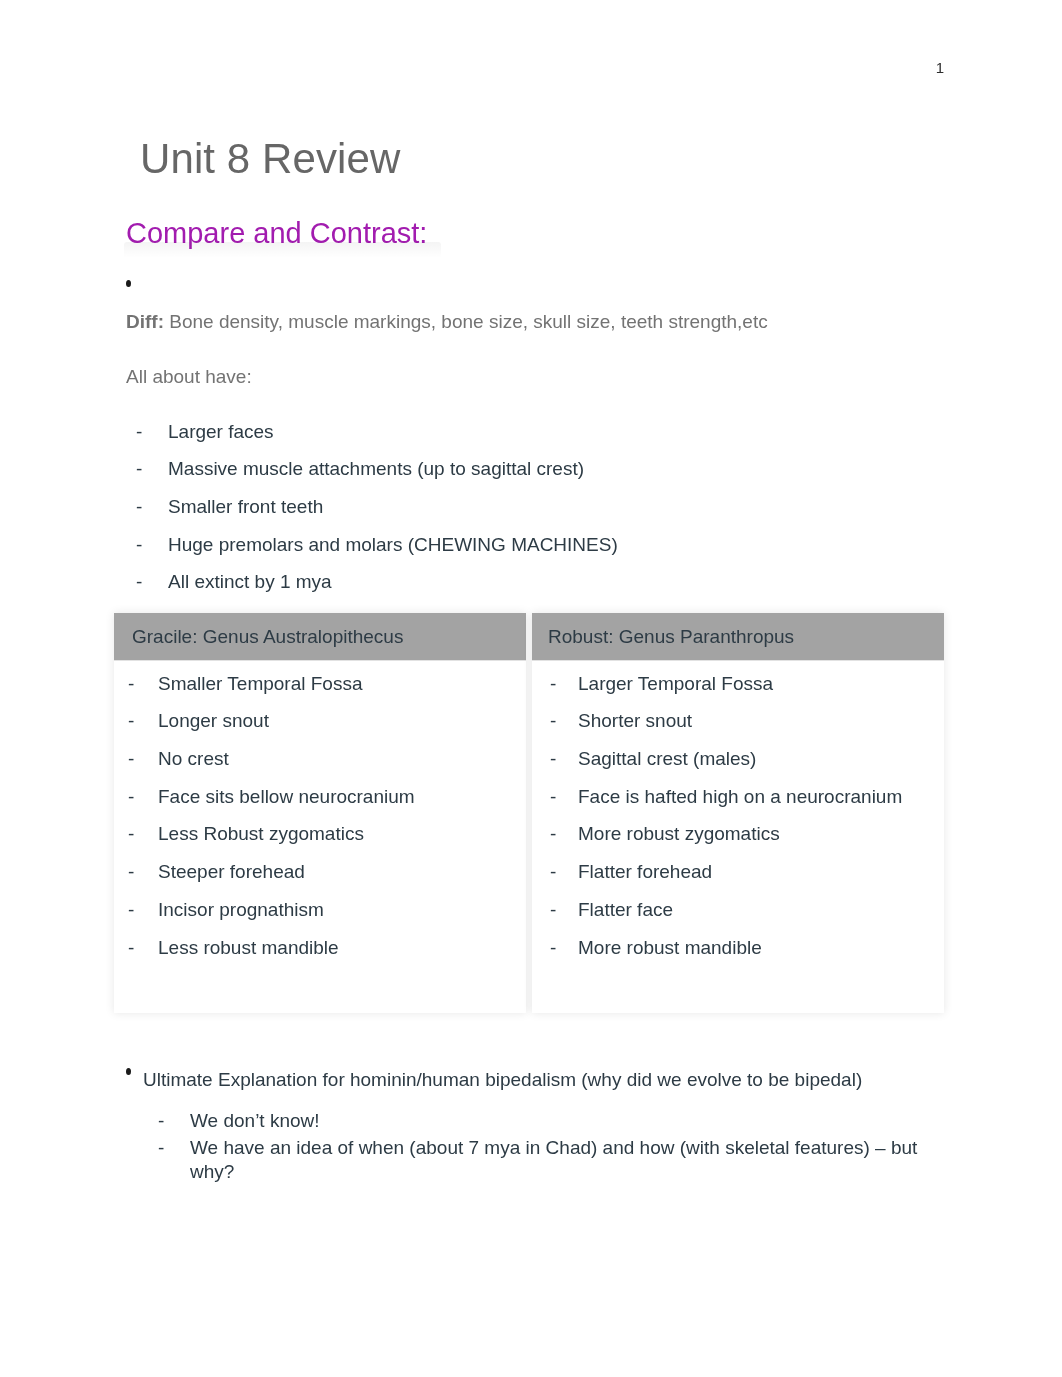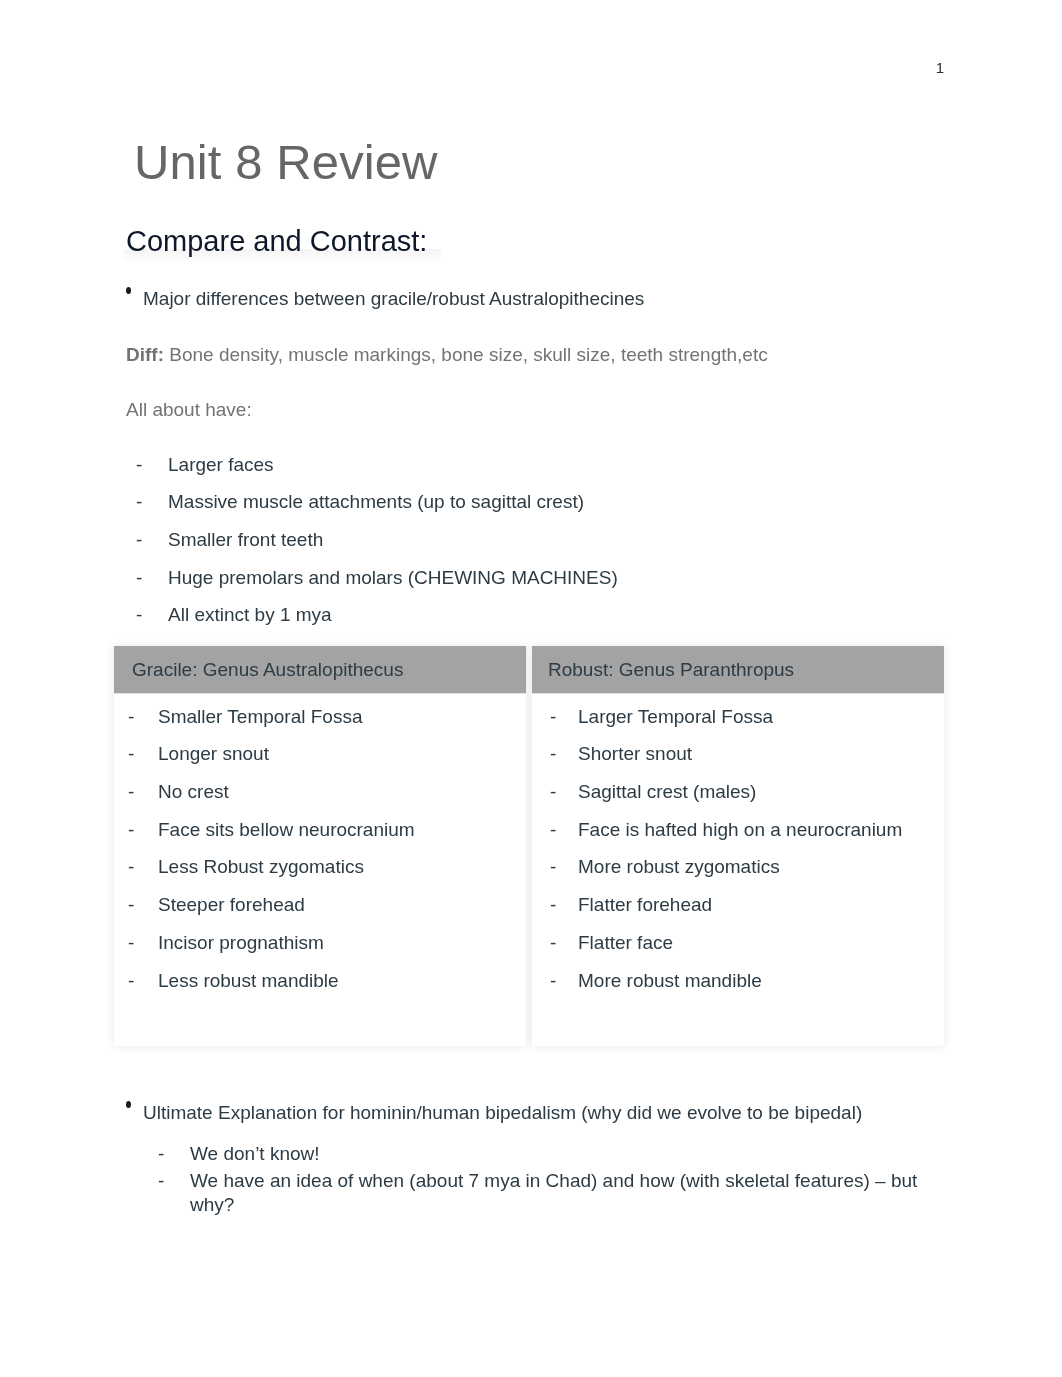--- a/index.html
+++ b/index.html
@@ -31,33 +31,33 @@
   
   .content {
     position: absolute;
     left: 126px;
     top: 136px;
     width: 812px;
   }
 
   
   .doc-title {
-    font-size: 49px;
+    font-size: 42px;
     font-weight: 400;
     color: #666666;
     letter-spacing: 0.1px;
     line-height: 1.08;
-    margin: 0 0 36px 8px;
+    margin: 0 0 36px 14px;
   }
 
   
   .section-heading {
     font-size: 29px;
     font-weight: 400;
-    color: #0f172a;
+    color: #a21caf;
     line-height: 1.15;
     margin: 0 0 28px 0;
     display: inline-block;
     position: relative;
   }
   .section-heading::after {
     content: "";
     position: absolute;
     left: -2px;
     right: -14px;
@@ -198,21 +198,20 @@
   <div class="content">
 
     <h1 class="doc-title">Unit 8 Review</h1>
 
     <div class="heading-row">
       <h2 class="section-heading">Compare and Contrast:</h2>
     </div>
 
     <div class="dot-item">
       <span class="dot-marker"></span>
-      <span>Major differences between gracile/robust Australopithecines</span>
     </div>
 
     <p class="para"><b>Diff:</b><span> Bone density, muscle markings, bone size, skull size, teeth strength,etc</span></p>
 
     <p class="para">All about have:</p>
 
     <ul class="dash-list">
       <li><span class="dash">-</span><span>Larger faces</span></li>
       <li><span class="dash">-</span><span>Massive muscle attachments (up to sagittal crest)</span></li>
       <li><span class="dash">-</span><span>Smaller front teeth</span></li>

